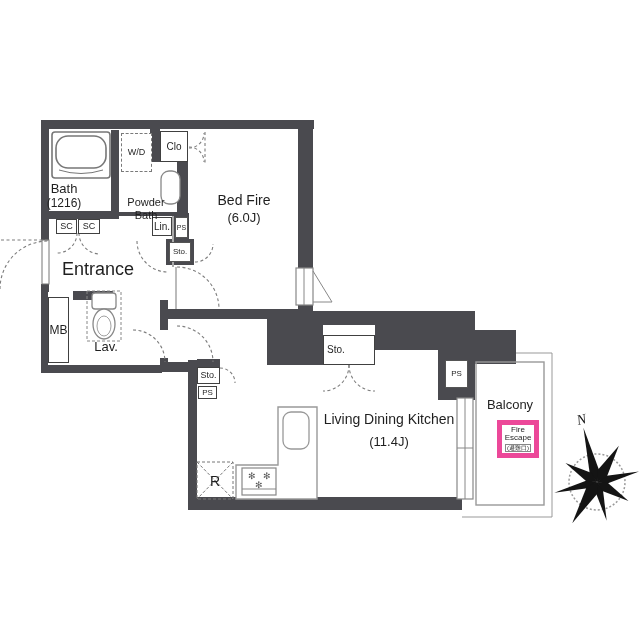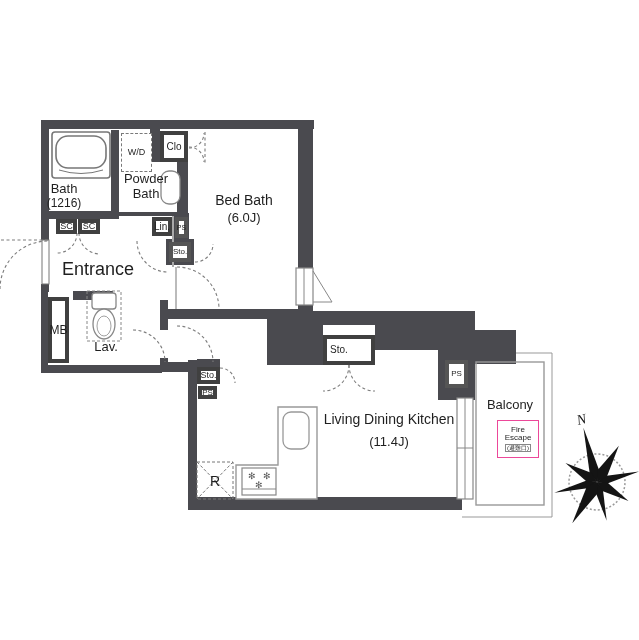--- a/index.html
+++ b/index.html
@@ -1,25 +1,25 @@
 <!DOCTYPE html>
 <html><head>
 <meta charset="utf-8">
 <style>
   html,body{margin:0;padding:0;background:#fff;}
   #canvas{position:relative;width:639px;height:640px;background:#fff;overflow:hidden;
           font-family:"Liberation Sans",sans-serif;color:var(--text,#1f1f1f);}
   .w{position:absolute;background:var(--wall,#4a4a4f);}
-  .box{position:absolute;background:#fff;border:4px solid #404040;box-sizing:border-box;
+  .box{position:absolute;background:#fff;border:1px solid #404040;box-sizing:border-box;
        display:flex;align-items:center;justify-content:center;text-align:center;line-height:1;}
   .box.dashed{border:1px dashed #7a7a7a;}
   .lbl{position:absolute;text-align:center;line-height:1.15;white-space:nowrap;}
   svg{position:absolute;left:0;top:0;}
   #fire-escape{position:absolute;left:497px;top:420px;width:42px;height:38px;background:#fff;
-      border:1px solid #ec4899;box-sizing:border-box;display:flex;flex-direction:column;
+      border:5px solid #ec4899;box-sizing:border-box;display:flex;flex-direction:column;
       align-items:center;justify-content:center;line-height:1.05;}
   #fire-escape .fe1{font-size:8px;}
   #fire-escape .fe3{font-size:6px;border:0.5px solid #888;padding:0 1px;margin-top:1px;}
   .burner{position:absolute;font-size:9px;color:#555;}
 </style>
 </head>
 <body>
 
 <div id="canvas" style="--wall: #4a4a4f; --text: #1f1f1f;">
 
@@ -186,26 +186,26 @@
   </div>
 
   <span class="burner" style="left:248px;top:471px">✻</span>
   <span class="burner" style="left:263px;top:471px">✻</span>
   <span class="burner" style="left:255px;top:480px">✻</span>
 
   <div class="lbl" style="left:32px;top:182px;width:64px;font-size:13px">
     <div>Bath</div>
     <div style="font-size:12px">(1216)</div>
   </div>
-  <div class="lbl" style="left:116px;top:172px;width:60px;font-size:13px">
+  <div class="lbl" style="left:116px;top:196px;width:60px;font-size:11px">
     <div>Powder</div>
     <div>Bath</div>
   </div>
   <div class="lbl" style="left:194px;top:192px;width:100px;font-size:14px">
-    <div>Bed Bath</div>
+    <div>Bed Fire</div>
     <div style="font-size:13px;margin-top:3px">(6.0J)</div>
   </div>
   <div class="lbl" style="left:52px;top:259px;width:92px;font-size:18px">
     <div>Entrance</div>
   </div>
   <div class="lbl" style="left:82px;top:340px;width:48px;font-size:13px">
     <div>Lav.</div>
   </div>
   <div class="lbl" style="left:316px;top:411px;width:146px;font-size:14px">
     <div>Living Dining Kitchen</div>

